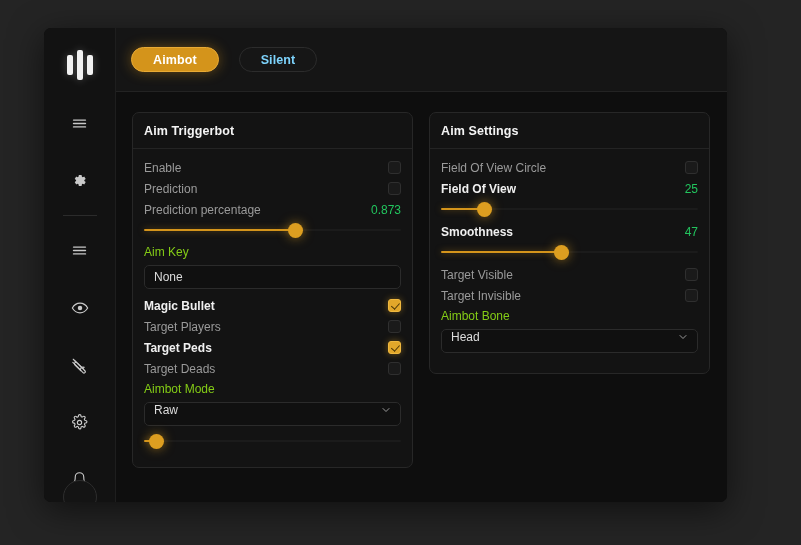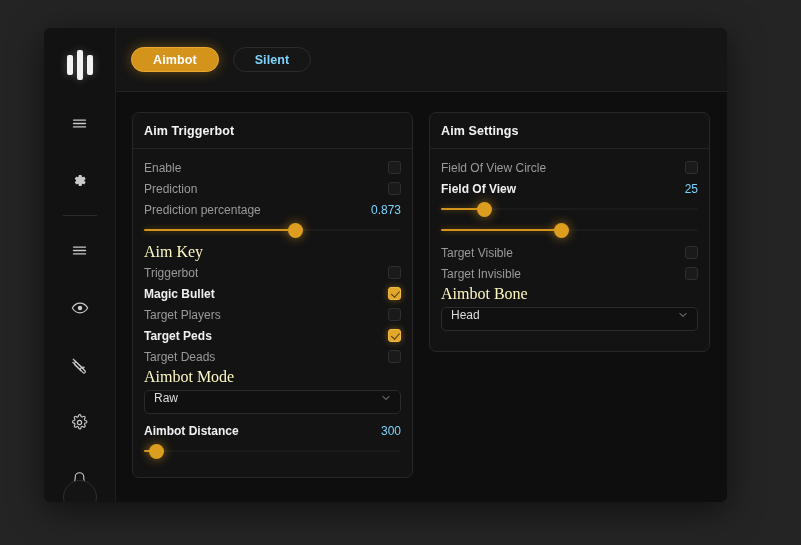--- a/index.html
+++ b/index.html
@@ -74,21 +74,21 @@
   #main { flex: 1; display: flex; flex-direction: column; min-width: 0; }
 
   #topbar {
     height: 64px;
     flex: 0 0 64px;
     background: #151515;
     border-bottom: 1px solid #232323;
     display: flex;
     align-items: center;
     padding-left: 15px;
-    gap: 14px;
+    gap: 20px;
   }
   .tab {
     height: 25px;
     padding: 0 21px;
     border-radius: 13px;
     font-size: 12.5px;
     font-weight: bold;
     display: flex; align-items: center; justify-content: center;
     cursor: pointer;
     letter-spacing: .1px;
@@ -144,21 +144,21 @@
   .row-label {
     font-size: 12px;
     color: #9a9a9a;
     white-space: nowrap;
     overflow: hidden;
     text-overflow: ellipsis;
   }
   .row-label.on { color: #f0f0f0; font-weight: bold; text-align: center; }
   .row-value {
     font-size: 12px;
-    color: #7dd3fc;
+    color: #22c55e;
     white-space: nowrap;
   }
 
   
   .cbox {
     width: 13px; height: 13px;
     flex: 0 0 13px;
     border-radius: 3px;
     background: #1a1a1a;
     border: 1px solid #2f2f2f;
@@ -235,26 +235,25 @@
     display: flex;
     align-items: center;
     justify-content: space-between;
     padding: 0 8px 8px 9px;
     font-size: 12px;
     color: #dcdcdc;
     cursor: pointer;
   }
   .chev { color: #9a9a9a; display: flex; }
   .group-label {
-    font-size: 16px;
-    color: #fef9c3;
+    font-size: 12px;
+    color: #84cc16;
     height: 20px;
     display: flex;
     align-items: center;
-    font-family: Liberation Serif, serif;
   }
 </style>
 </head>
 <body>
 
 <div id="app-window">
 
   <div id="sidebar">
 
     <div class="logo-wrap">
@@ -371,25 +370,24 @@
             <span class="row-label">Prediction percentage</span>
             <span class="row-value">0.873</span>
           </div>
           <div class="slider">
             <div class="track-bg"></div>
             <div class="track-fill" style="width:59%"></div>
             <div class="thumb" style="left:59%"></div>
           </div>
 
           <div class="group-label">Aim Key</div>
-
-          <div class="row">
-            <span class="row-label">Triggerbot</span>
-            <span class="cbox"></span>
-          </div>
+          <div class="field">
+            <span placeholder="None">None</span>
+          </div>
+
 
           <div class="row">
             <span class="row-label on">Magic Bullet</span>
             <span class="cbox checked"></span>
           </div>
 
           <div class="row">
             <span class="row-label">Target Players</span>
             <span class="cbox"></span>
           </div>
@@ -407,24 +405,20 @@
           <div class="group-label">Aimbot Mode</div>
           <div class="select">
             <span>Raw</span>
             <span class="chev">
               <svg width="12" height="12" viewBox="0 0 24 24" fill="none" stroke="currentColor" stroke-width="2" stroke-linecap="round" stroke-linejoin="round">
                   <polyline points="6 9 12 15 18 9"></polyline>
                 </svg>
             </span>
           </div>
 
-          <div class="row">
-            <span class="row-label on">Aimbot Distance</span>
-            <span class="row-value">300</span>
-          </div>
           <div class="slider">
             <div class="track-bg"></div>
             <div class="track-fill" style="width:5%"></div>
             <div class="thumb" style="left:5%"></div>
           </div>
 
         </div>
       </div>
 
       <div class="panel">
@@ -439,20 +433,24 @@
           <div class="row">
             <span class="row-label on">Field Of View</span>
             <span class="row-value">25</span>
           </div>
           <div class="slider">
             <div class="track-bg"></div>
             <div class="track-fill" style="width:17%"></div>
             <div class="thumb" style="left:17%"></div>
           </div>
 
+          <div class="row">
+            <span class="row-label on">Smoothness</span>
+            <span class="row-value">47</span>
+          </div>
           <div class="slider">
             <div class="track-bg"></div>
             <div class="track-fill" style="width:47%"></div>
             <div class="thumb" style="left:47%"></div>
           </div>
 
           <div class="row">
             <span class="row-label">Target Visible</span>
             <span class="cbox"></span>
           </div>

